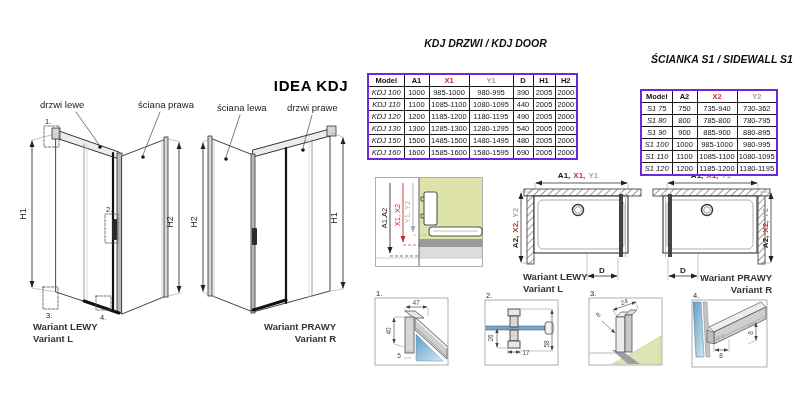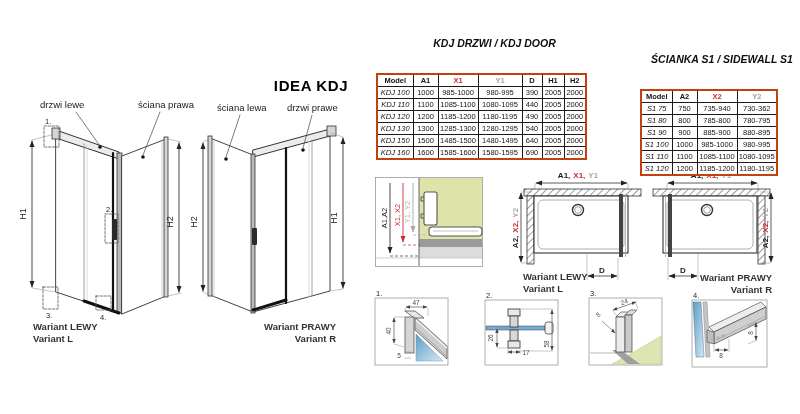--- a/index.html
+++ b/index.html
@@ -14,21 +14,21 @@
   .variant{font-size:9.5px;font-weight:600;fill:#333;}
   .callout{font-size:7.5px;fill:#222;}
   .pdim{font-size:8px;font-weight:600;}
   .ddim{font-size:6.5px;fill:#4a4a4a;}
   .csdim{font-size:7.5px;}
   .cB{fill:#1a1a1a;}.cR{fill:#c62f2f;}.cG{fill:#a8a8a8;}
 
   .tbl-wrap{position:absolute;}
   .tbl-title{font-size:10.5px;font-weight:bold;font-style:italic;text-align:center;
              margin-bottom:2px;color:#0d0d0d;white-space:nowrap;}
-  table.dim-table{border-collapse:collapse;table-layout:fixed;border:2px solid #c2410c;background:#fff;margin-top:24px;}
+  table.dim-table{border-collapse:collapse;table-layout:fixed;border:2px solid #6d28d9;background:#fff;margin-top:24px;}
   .dim-table th,.dim-table td{border:1px solid #1a1a1a;font-size:7.5px;padding:0 1px;
       text-align:center;height:11px;line-height:11px;color:#141414;font-weight:normal;
       white-space:nowrap;overflow:hidden;}
   .dim-table th{font-weight:bold;}
   .dim-table td:first-child{font-weight:normal;font-style:italic;}
   .door th:nth-child(3),.side th:nth-child(3){color:#c62f2f;}
   .door th:nth-child(4),.side th:nth-child(4){color:#a9a294;}
 </style>
 </head>
 <body>
@@ -293,21 +293,21 @@
     <line x1="729" y1="339" x2="729" y2="352" stroke="#888" stroke-width="0.5"></line>
     <line x1="715" y1="350" x2="728" y2="350" stroke="#555" stroke-width="0.7" marker-start="url(#arwS)" marker-end="url(#arwS)"></line>
     <text class="ddim" x="721" y="358" text-anchor="middle">8</text>
     <line x1="748" y1="326" x2="757" y2="322" stroke="#888" stroke-width="0.5"></line>
     <line x1="748" y1="344" x2="757" y2="340" stroke="#888" stroke-width="0.5"></line>
     <line x1="756" y1="323" x2="756" y2="340" stroke="#555" stroke-width="0.7" marker-start="url(#arwS)" marker-end="url(#arwS)"></line>
     <text class="ddim" transform="translate(753,333) rotate(-90)" text-anchor="middle">8</text>
   </g>
 </svg>
 
-  <div class="tbl-wrap" style="left:376px;top:37px;width:237px;">
+  <div class="tbl-wrap" style="left:367px;top:37px;width:237px;">
     <div class="tbl-title">KDJ DRZWI / KDJ DOOR</div>
     <table class="dim-table door">
       <colgroup>
         <col style="width:36px">
           <col style="width:25px">
           <col style="width:40px">
         <col style="width:44px">
           <col style="width:20px">
           <col style="width:22px">
           <col style="width:22px">
@@ -358,21 +358,21 @@
             <td>1280-1295</td>
             <td>540</td>
             <td>2005</td>
             <td>2000</td>
           </tr>
           <tr>
             <td>KDJ 150</td>
             <td>1500</td>
             <td>1485-1500</td>
             <td>1480-1495</td>
-            <td>640</td>
+            <td>480</td>
             <td>2005</td>
             <td>2000</td>
           </tr>
           <tr>
             <td>KDJ 160</td>
             <td>1600</td>
             <td>1585-1600</td>
             <td>1580-1595</td>
             <td>690</td>
             <td>2005</td>

